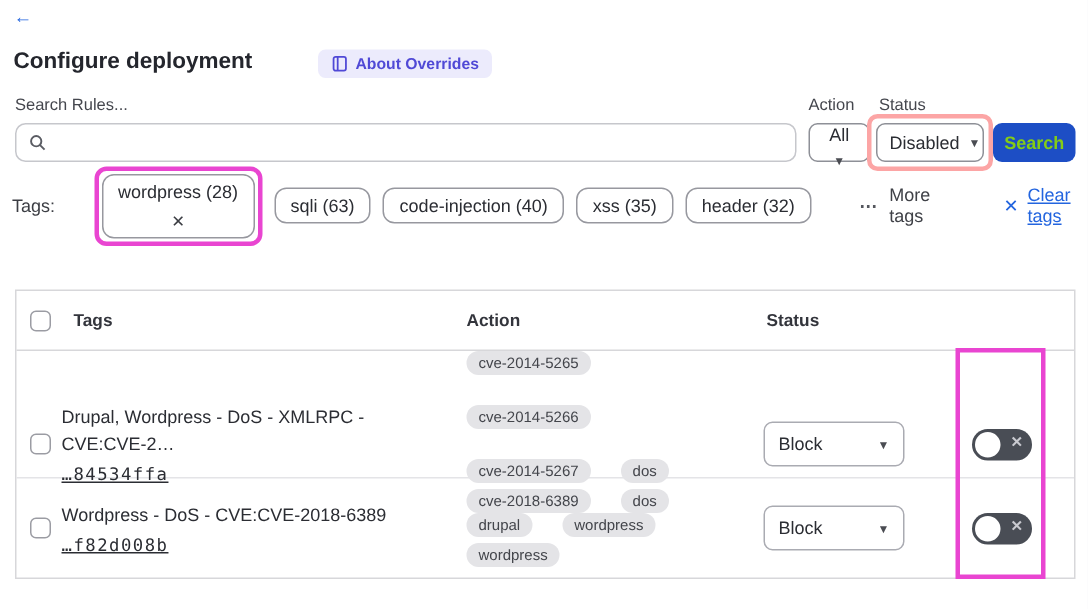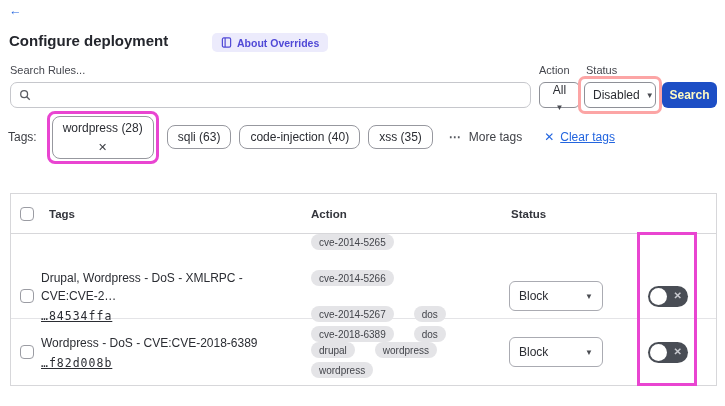--- a/index.html
+++ b/index.html
@@ -12,24 +12,24 @@
   .about-badge { position:absolute; left:184px; top:33px; height:19px; display:flex; align-items:center; gap:5px; background:#ecebfc; color:#5049d6; font-size:10.5px; font-weight:600; padding:0 9px; border-radius:5px; cursor:pointer;margin-left:28px; }
 
   
   .field-label { position:absolute; font-size:11px; color:#45474e; }
   .search-box { position:absolute; left:10px; top:82px; width:521px; height:26px; border:1px solid #c6c7cc; border-radius:7px; background:#fff; display:flex; align-items:center; padding:0 8px; gap:6px; }
   .search-box input { border:none; outline:none; flex:1; font-size:12px; font-family:"Liberation Sans", sans-serif; color:#2b2d33; background:transparent; }
   .mini-select { position:absolute; height:26px; border:1px solid #8e9097; border-radius:6px; background:#fff; display:flex; align-items:center; justify-content:space-between; padding:0 8px; font-size:12px; color:#2b2d33; cursor:pointer; gap:6px; }
   .caret { font-size:8px; color:#4a4c52; }
   .hl-wrap-status { position:absolute; left:578px; top:76px; border:3px solid #fca5a5; border-radius:7px; padding:3px; background:#fff; }
   .hl-wrap-status .mini-select { position:static; width:72px; }
-  .search-btn { position:absolute; left:662px; top:82px; width:55px; height:26px; background:#1d4ec5; color:#fef9c3; border:none; border-radius:6px; font-size:12px; font-weight:600; font-family:"Liberation Sans", sans-serif; cursor:pointer; }
-
-  
-  .tags-bar { position:absolute; left:8px; top:118px; height:38px; display:flex; align-items:center; gap:8px; }
+  .search-btn { position:absolute; left:662px; top:82px; width:55px; height:26px; background:#1d4ec5; color:#84cc16; border:none; border-radius:6px; font-size:12px; font-weight:600; font-family:"Liberation Sans", sans-serif; cursor:pointer; }
+
+  
+  .tags-bar { position:absolute; left:8px; top:118px; height:38px; display:flex; align-items:center; gap:24px; }
   .tags-label { font-size:12px; color:#3c3e44; margin-right:2px; }
   .tag-pill { display:flex; align-items:center; gap:6px; border:1px solid #97989f; border-radius:8px; background:#fff; padding:4px 10px; font-size:12px; color:#2b2d33; cursor:pointer; white-space:nowrap;flex-direction:column; }
   .pill-x { font-size:11px; color:#3c3e44; }
   .hl-wrap-pill { border:3px solid #e945d1; border-radius:8px; padding:2px; background:#fff; }
   .more-tags { display:flex; align-items:center; gap:7px; font-size:12px; color:#3f4147; margin-left:8px; cursor:pointer; }
   .dots { font-weight:700; color:#55575e; letter-spacing:1px; font-size:12px; }
   .clear-tags { display:flex; align-items:center; gap:6px; font-size:12px; color:#2365df; margin-left:14px; cursor:pointer; }
   .clear-tags .clear-label { text-decoration:underline; }
 
   
@@ -110,20 +110,23 @@
         </span>
         <span class="tag-pill">
           <span>sqli (63)</span>
         </span>
         <span class="tag-pill">
           <span>code-injection (40)</span>
         </span>
         <span class="tag-pill">
           <span>xss (35)</span>
         </span>
+        <span class="tag-pill">
+          <span>header (32)</span>
+        </span>
       </span>
     <span class="more-tags">
       <span class="dots">⋯</span>
       <span>More tags</span>
     </span>
     <span class="clear-tags">
       <span>✕</span>
       <span class="clear-label">Clear tags</span>
     </span>
   </div>

